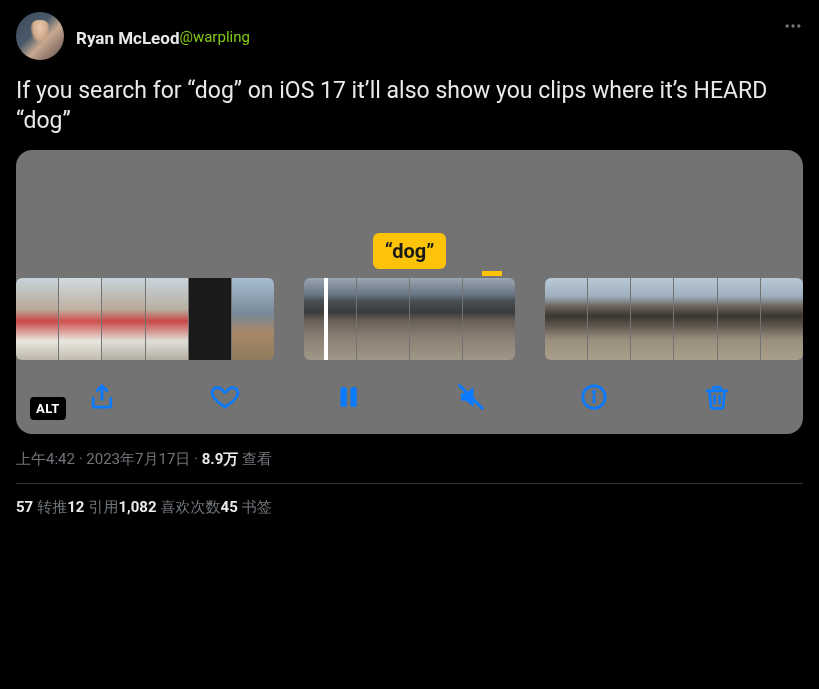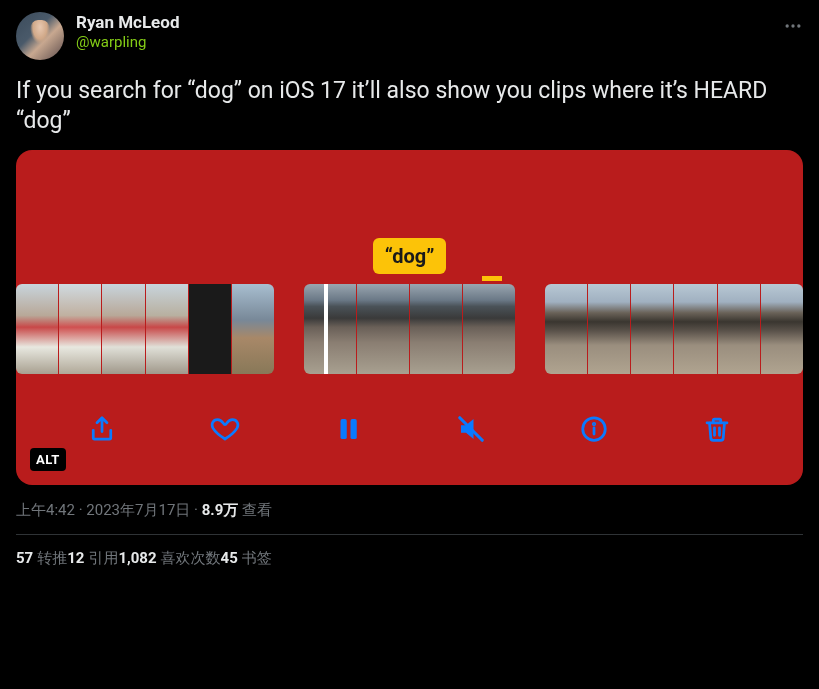--- a/index.html
+++ b/index.html
@@ -30,21 +30,21 @@
     position: relative;
   }
   .avatar::after {
     content: "";
     position: absolute;
     top: 8px; left: 14px;
     width: 20px; height: 24px;
     background: radial-gradient(ellipse at 50% 30%, #e8c8b0 0%, #d0a888 50%, transparent 70%);
     border-radius: 40% 40% 50% 50%;
   }
-  .name-block { display: flex; flex-direction: column; line-height: 1.25; }
+  .name-block { display: flex; flex-direction: row; line-height: 1.25; margin-top: 16px; }
   .display-name { font-weight: 700; font-size: 17px; color: #e7e9ea; }
   .handle { font-size: 15px; color: #84cc16; }
   .more-icon {
     position: absolute;
     right: 0;
     top: 4px;
     color: #71767b;
     cursor: pointer;
   }
   .body-text {
@@ -55,25 +55,25 @@
     word-wrap: break-word;
   }
   .translate-link {
     color: #1d9bf0;
     font-size: 14px;
     margin-top: 8px;
     cursor: pointer;
   }
   .media-card {
     margin-top: 14px;
-    background: #b91c1c;
+    background: #737373;
     border-radius: 16px;
     overflow: hidden;
     position: relative;
-    height: 335px;
+    height: 284px;
     display: flex;
     flex-direction: column;
   }
   .white-top { height: 78px; flex-shrink: 0; }
   .caption-row {
     display: flex;
     justify-content: center;
     align-items: flex-end;
     height: 46px;
     position: relative;

